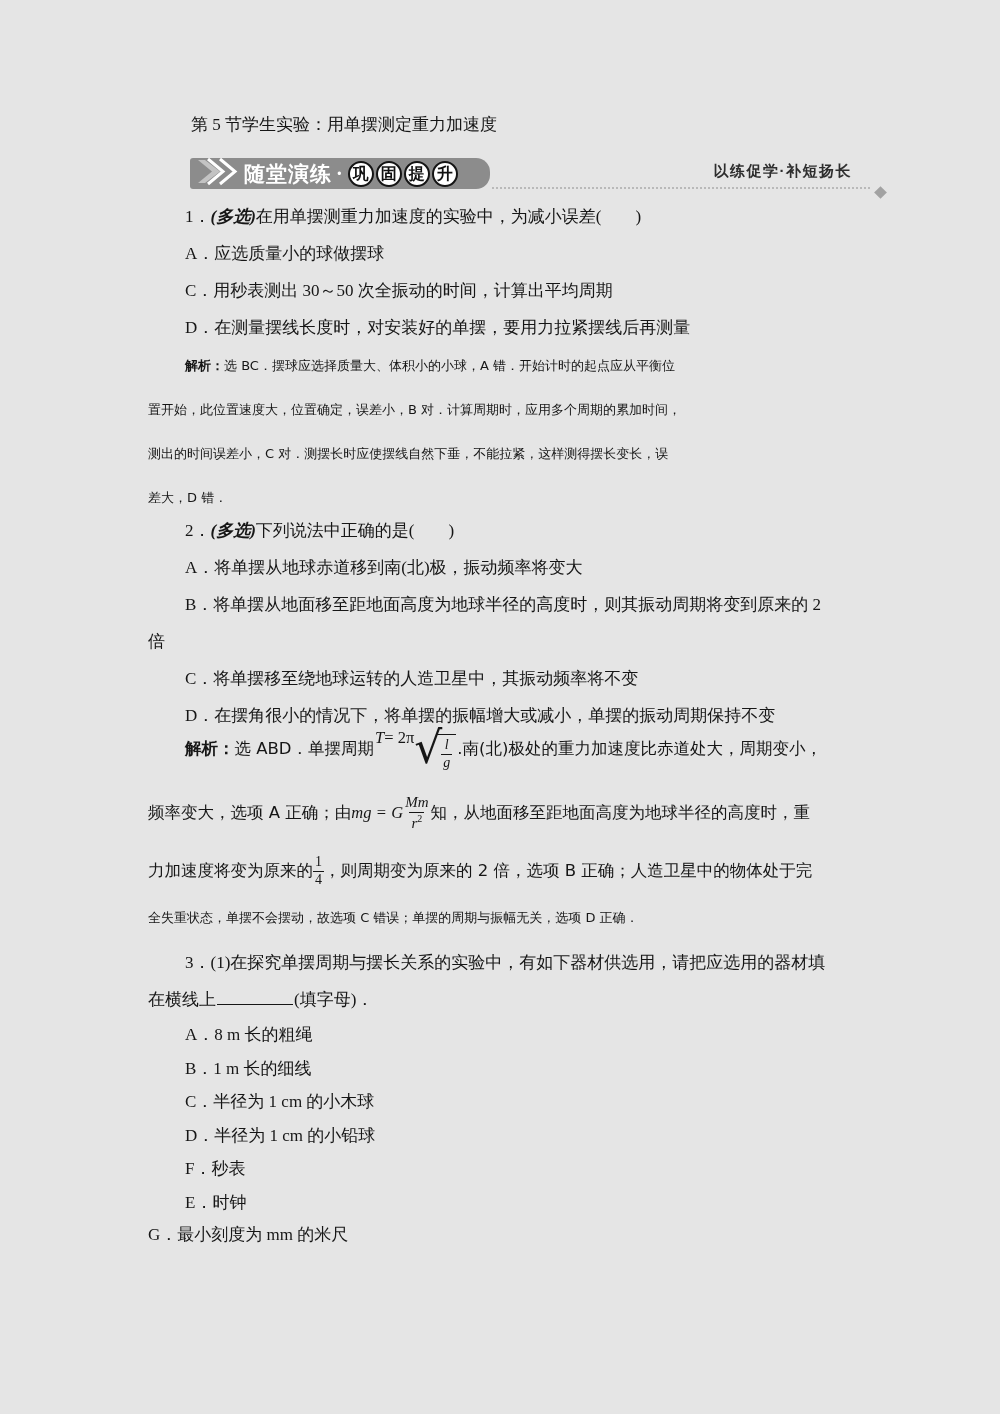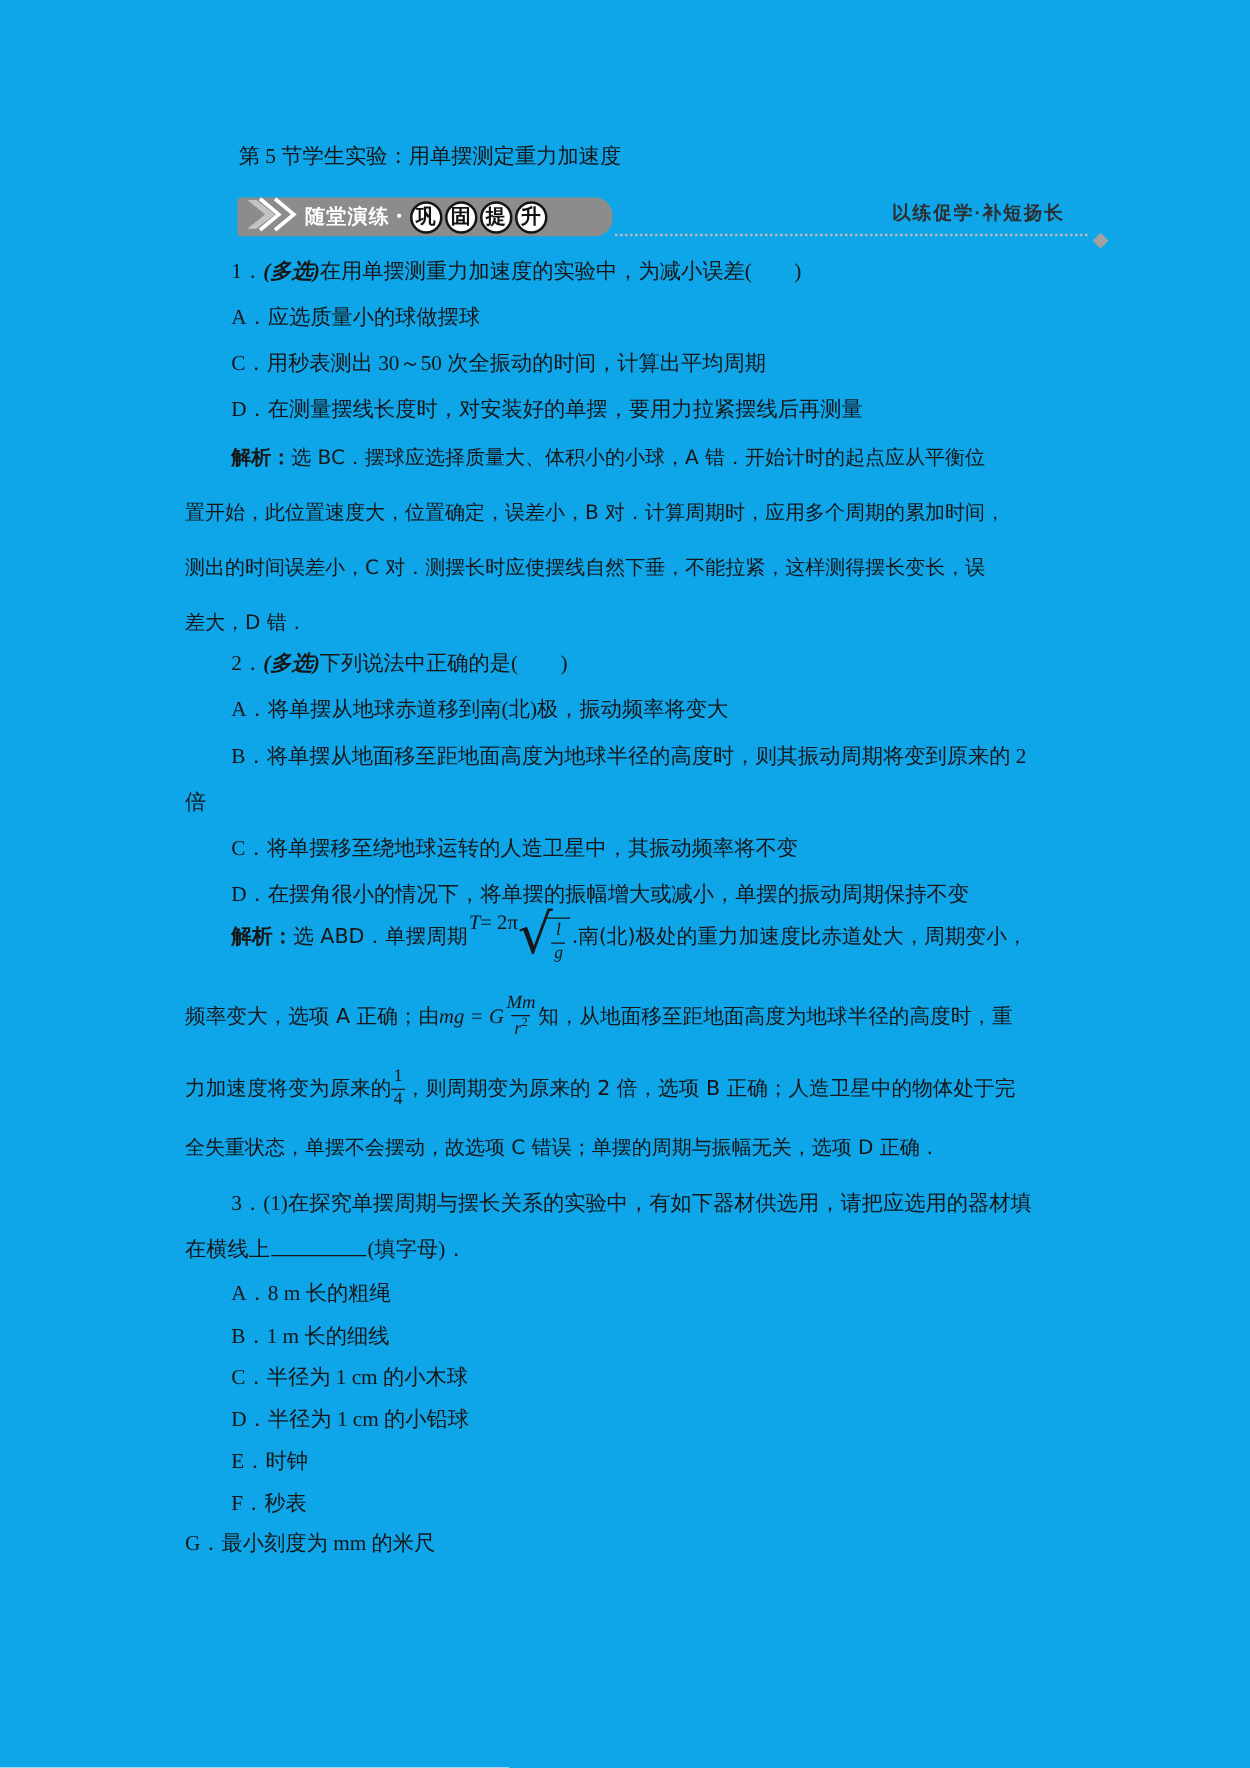--- a/index.html
+++ b/index.html
@@ -1,33 +1,33 @@
 <!DOCTYPE html>
 <html><head>
 <meta charset="utf-8">
 <style>
   html,body{margin:0;padding:0;background:#fff;}
   .page{
-    position:relative;width:1000px;height:1414px;background:#0ea5e9;
+    position:relative;width:1000px;height:1414px;background:#e5e5e5;
     box-sizing:border-box;padding:112px 120px 0 148px;color:#161616;
     font-size:17px;overflow:hidden;
     font-family:"Liberation Serif","DejaVu Serif",serif;
   }
   
   .doc-title{height:26px;line-height:26px;padding-left:43px;white-space:nowrap;}
   
   .banner-row{position:relative;height:40px;margin-top:20px;}
   .banner{
     position:absolute;left:42px;top:0;width:300px;height:31px;background:#8c8c8c;
     border-radius:3px 14px 14px 3px;display:flex;align-items:center;
     padding-left:6px;box-sizing:border-box;
   }
   .chevrons{flex:0 0 auto;margin-right:2px;}
   .banner-title{
-    color:#fff;font-weight:bold;font-size:16px;letter-spacing:1px;
+    color:#fff;font-weight:bold;font-size:21px;letter-spacing:1px;
     font-family:"Liberation Sans","DejaVu Sans",sans-serif;white-space:nowrap;
   }
   .banner-dot{color:#fff;font-weight:bold;font-size:20px;margin:0 4px;}
   .circle-char{
     display:inline-block;width:26px;height:26px;border-radius:50%;
     background:#fff;border:2px solid #141414;box-sizing:border-box;
     color:#111;font-weight:bold;font-size:16px;line-height:22px;text-align:center;
     font-family:"Liberation Sans","DejaVu Sans",sans-serif;margin:0 1px;
   }
   .tagline{
@@ -35,21 +35,21 @@
     font-weight:bold;font-size:15px;letter-spacing:1.5px;color:#2e2e2e;
     font-family:"Liberation Sans","DejaVu Sans",sans-serif;white-space:nowrap;
   }
   .dotline{position:absolute;left:344px;right:10px;top:29px;border-top:2px dotted #b9b9b9;}
   .diamond{position:absolute;right:-5px;top:30px;width:9px;height:9px;background:#a2a2a2;transform:rotate(45deg);}
   
   .ln{line-height:37px;white-space:nowrap;}
   .ind{padding-left:37px;}
   .qtag{font-weight:bold;font-style:italic;}
   .exp-ln{
-    line-height:44px;white-space:nowrap;font-size:16px;
+    line-height:44px;white-space:nowrap;font-size:13px;
     font-family:"DejaVu Sans","Liberation Sans",sans-serif;
   }
   .exp-label{font-weight:bold;}
   .exp1-block{margin-top:-2px;}
   .q2-stem{margin-top:-8px;}
   .q3-stem1{margin-top:4px;}
   .opt3{line-height:33.5px;}
   .optg{line-height:32px;}
   
   .fline{display:flex;align-items:center;white-space:nowrap;
@@ -184,18 +184,18 @@
     <div class="ln ind q3-stem1">
       <span>3．</span><span>(1)在探究单摆周期与摆长关系的实验中，有如下器材供选用，请把应选用的器材填</span>
     </div>
     <div class="ln">
       <span>在横线上</span><span class="blank"></span><span>(填字母)．</span>
     </div>
     <div class="ln ind opt3">A．8 m 长的粗绳</div>
     <div class="ln ind opt3">B．1 m 长的细线</div>
     <div class="ln ind opt3">C．半径为 1 cm 的小木球</div>
     <div class="ln ind opt3">D．半径为 1 cm 的小铅球</div>
+    <div class="ln ind opt3">F．秒表</div>
     <div class="ln ind opt3">E．时钟</div>
-    <div class="ln ind opt3">F．秒表</div>
     <div class="ln optg">G．最小刻度为 mm 的米尺</div>
   </div>
 
 </div>
 
 </body></html>

